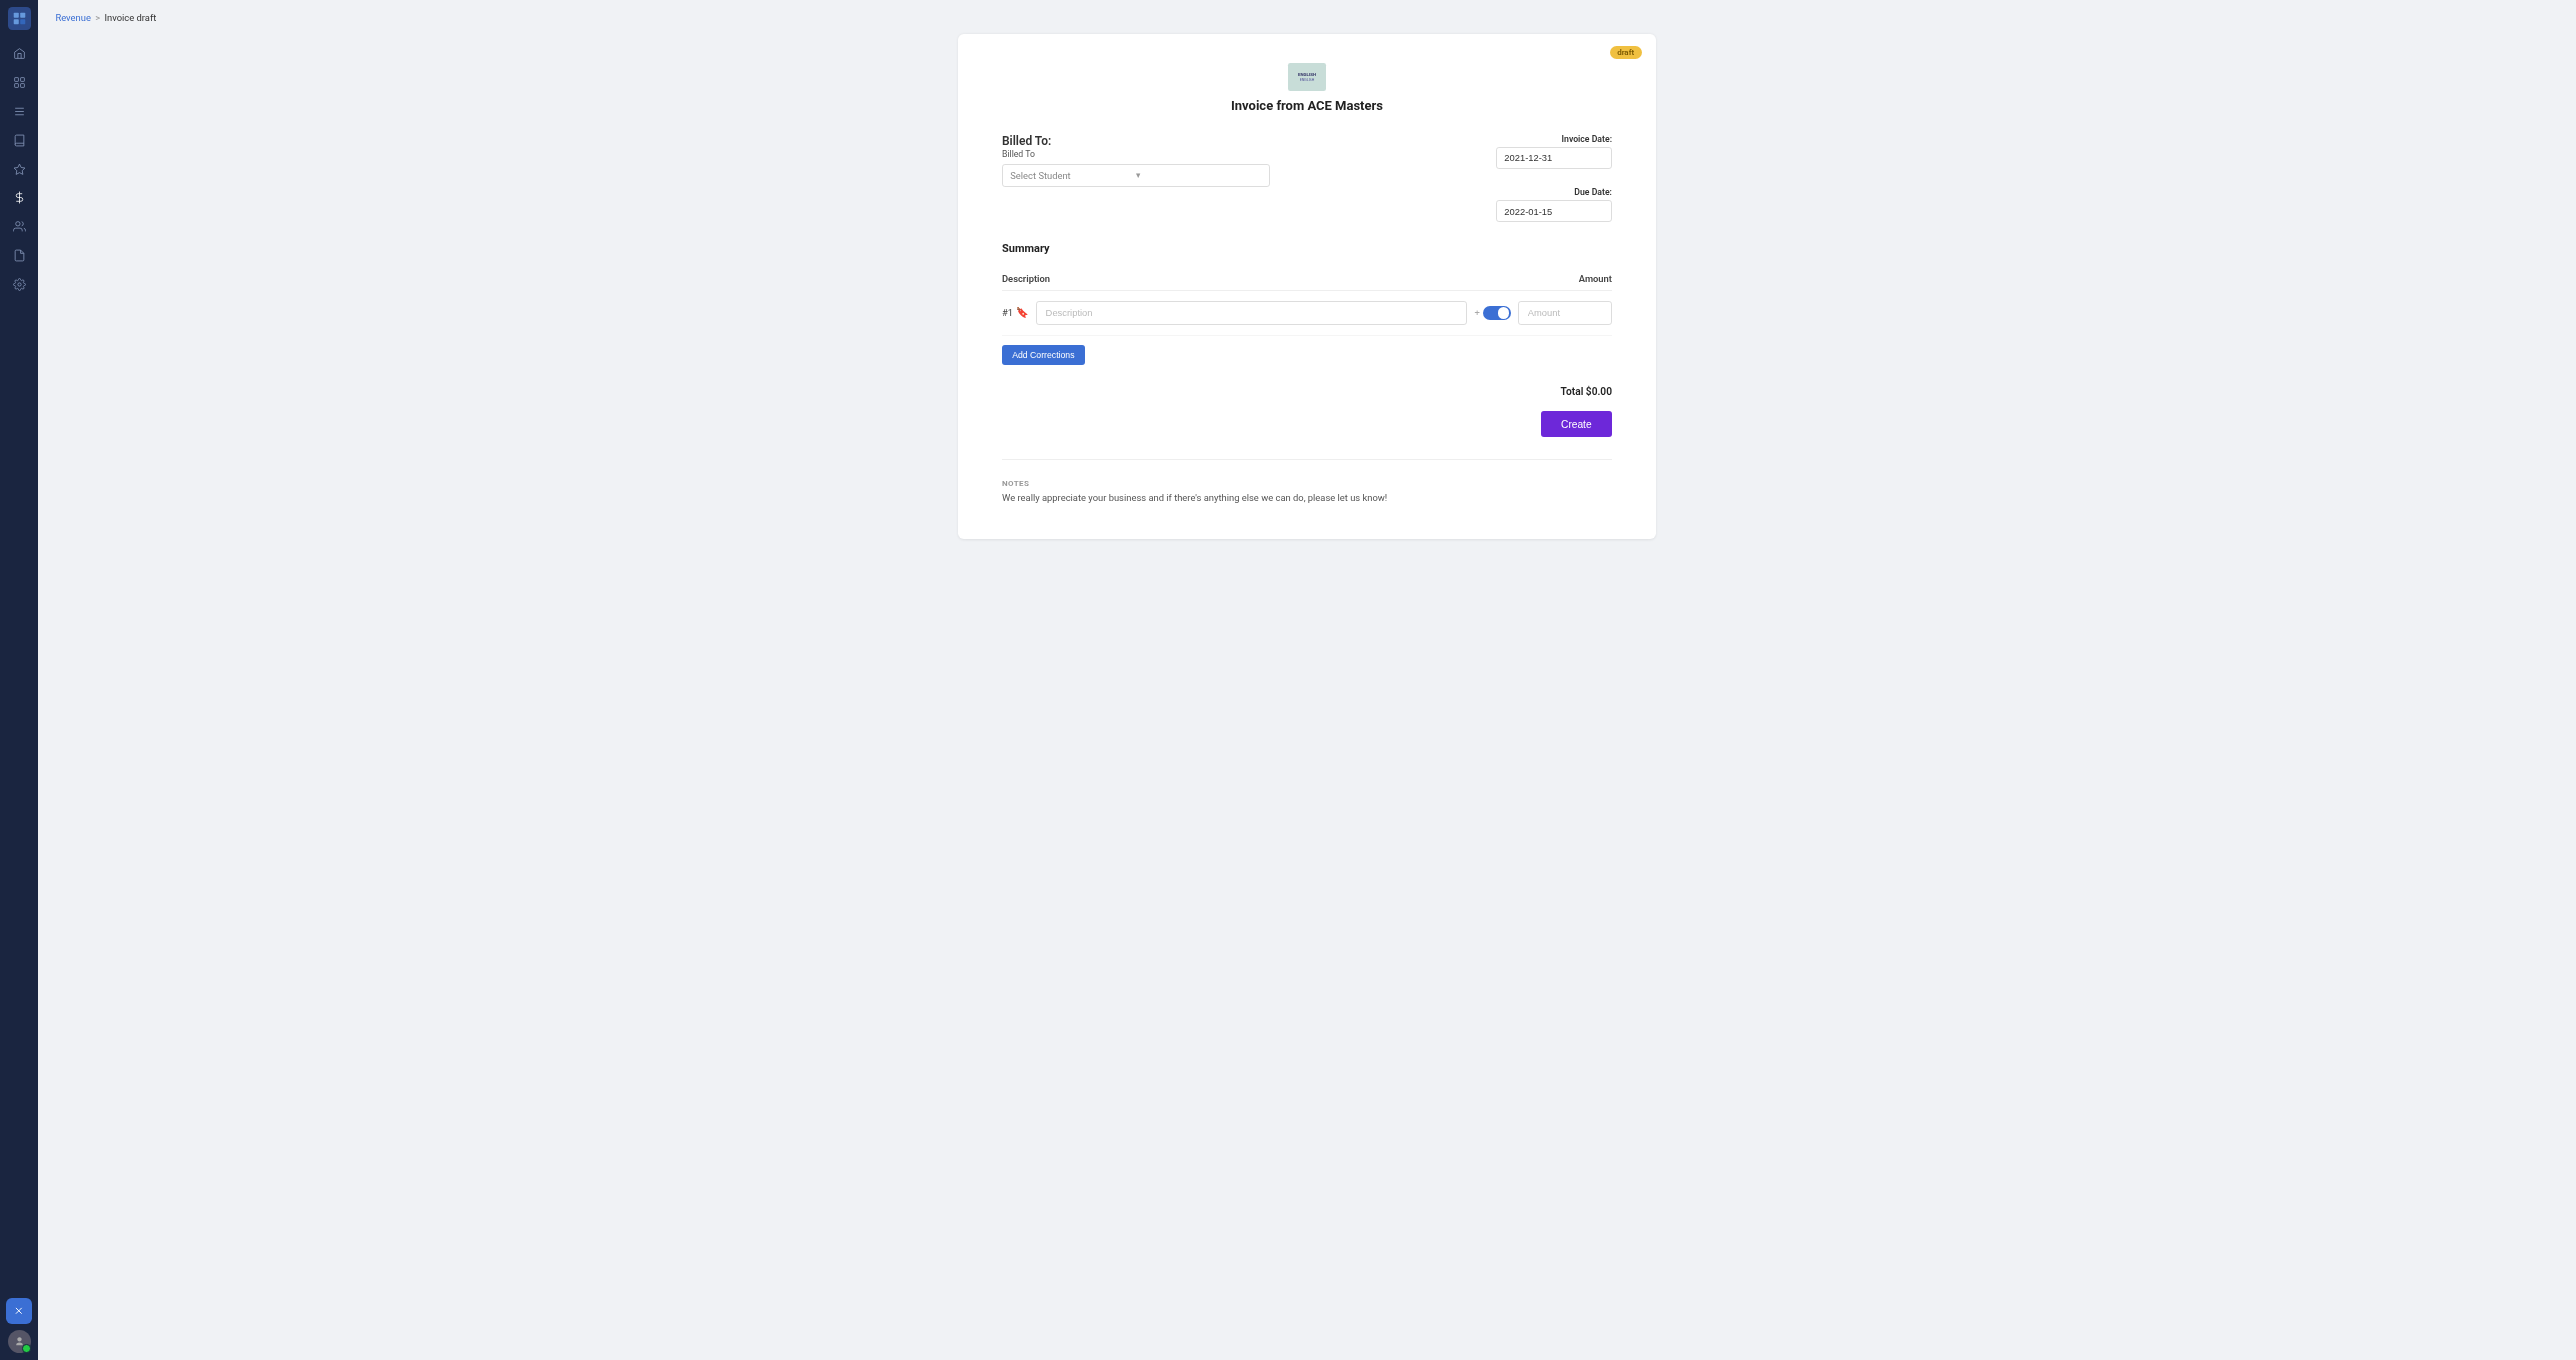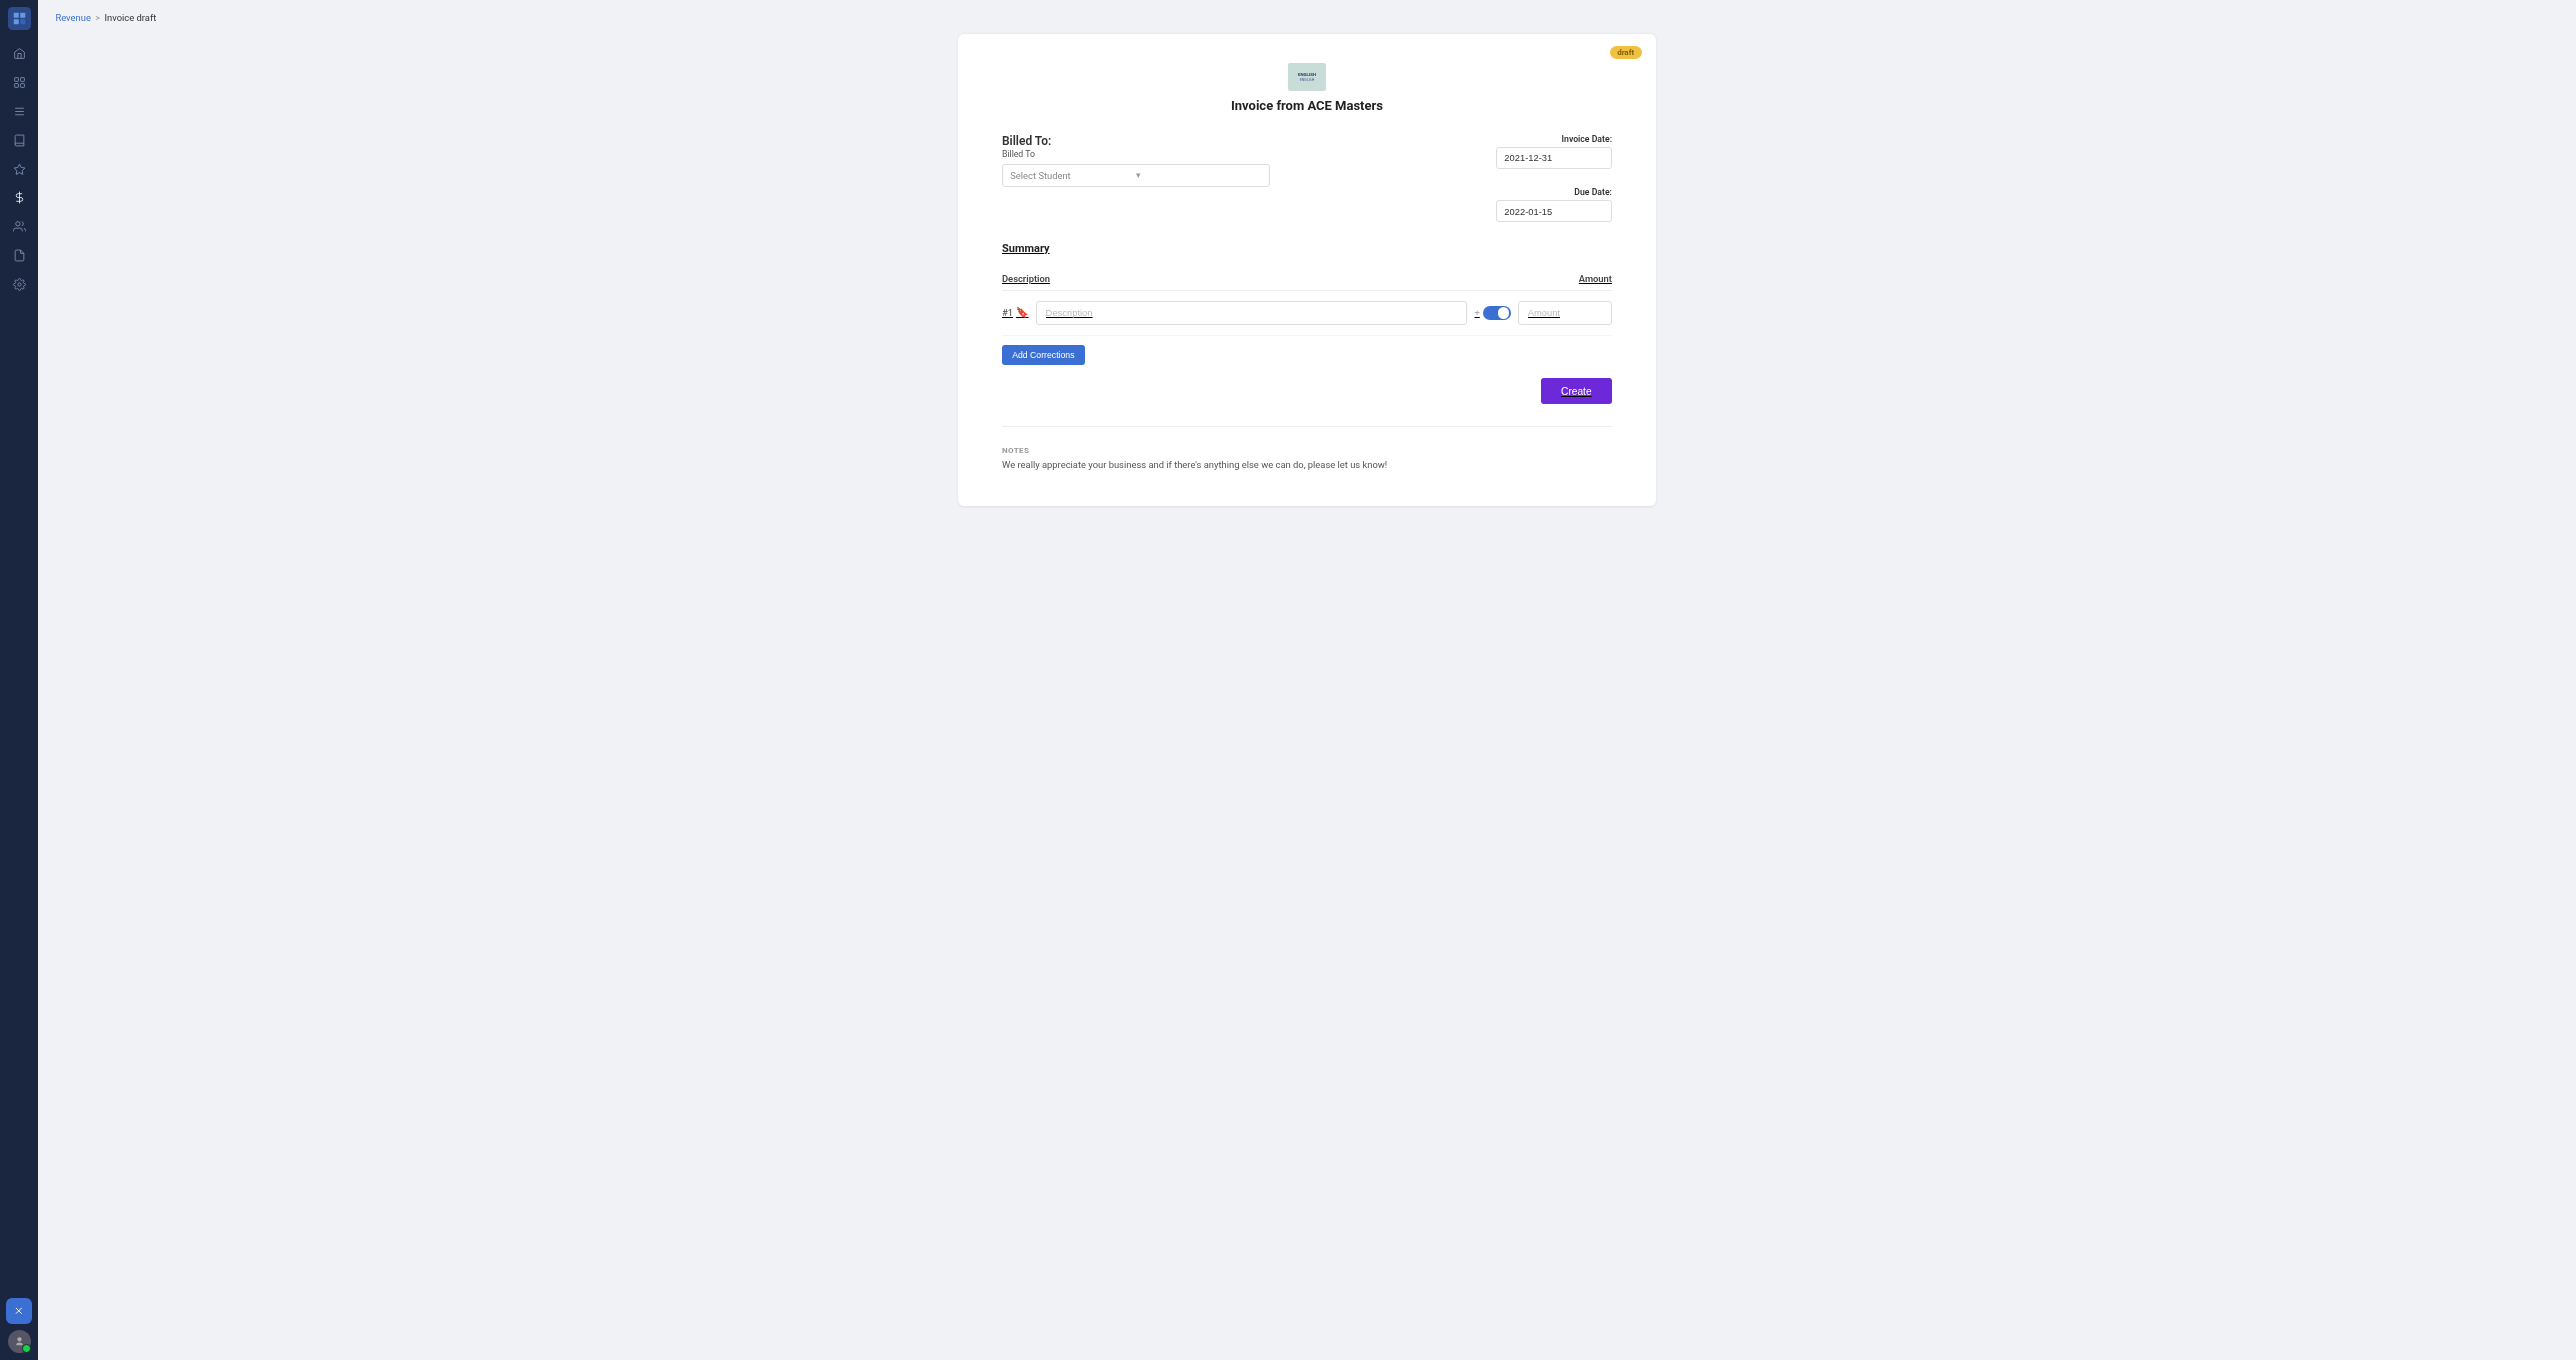--- a/index.html
+++ b/index.html
@@ -243,21 +243,20 @@
       flex: 1;
     }
     .select-arrow {
       color: #999;
       font-size: 8.7px;
     }
 
     
     .summary-section {
       margin-top: 3px;
-      text-decoration: underline;
     }
     .summary-title {
       font-size: 11px;
       font-weight: 700;
       color: #222;
       margin-bottom: 11.6px;
     }
     .summary-header {
       display: flex;
       justify-content: space-between;
@@ -549,20 +548,23 @@
           <span class="toggle-plus">+</span>
           <div class="toggle"></div>
         </div>
         <input class="amount-input" type="text" placeholder="Amount" style="">
       </div>
 
       <div style="padding: 5.8px 0;">
         <button class="add-corrections-btn">Add Corrections</button>
       </div>
 
+      <div class="total-row">
+        <span>Total $0.00</span>
+      </div>
 
       <div class="create-row">
         <button class="create-btn">Create</button>
       </div>
     </div>
 
     <hr class="section-divider">
 
     <div class="notes-section">
       <div class="notes-label">NOTES</div>

